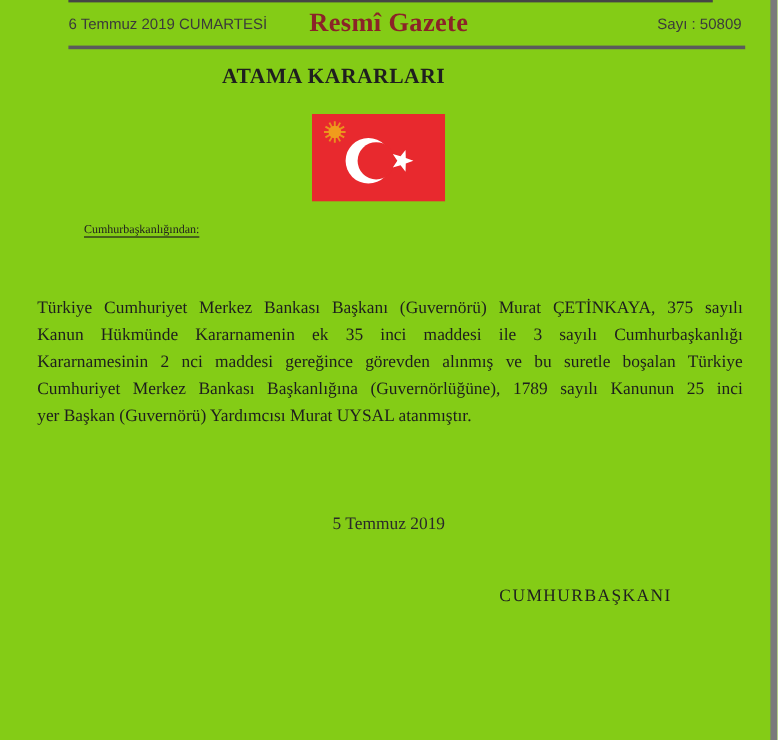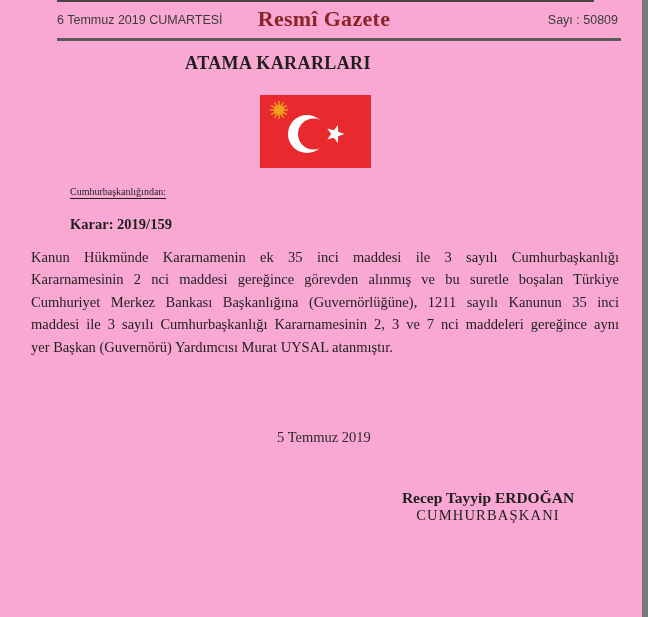--- a/index.html
+++ b/index.html
@@ -1,19 +1,19 @@
 <!DOCTYPE html>
 <html><head>
 <meta charset="utf-8">
 <style>
   html,body{margin:0;padding:0;background:#ffffff;}
   .page{
     position:relative;
     width:648px;height:617px;
-    background:#f9a8d4;
+    background:#84cc16;
     overflow:hidden;
     font-family:"Liberation Serif", serif;
     color:#262626;
   }
   
   .top-edge{position:absolute;left:57px;top:0;width:537px;height:2px;background:#454545;}
   .right-edge{position:absolute;left:642px;top:0;width:6px;height:617px;background:#7a7a7a;}
 
   
   .masthead-date{
@@ -103,30 +103,28 @@
       <circle cx="19" cy="15" r="5.2" fill="#f09c1c"></circle>
 
       <circle cx="47" cy="39" r="19" fill="#ffffff"></circle>
       <circle cx="53.5" cy="39" r="15.5" fill="#e8292e"></circle>
 
       <polygon fill="#ffffff" points="84.5,39 78.16,41.29 77.94,48.03 73.79,42.71 67.31,44.59 71.1,39 67.31,33.41 73.79,35.29 77.94,29.97 78.16,36.71"></polygon>
     </svg>
   </div>
 
   <div class="authority">Cumhurbaşkanlığından:</div>
-  <div class="decision-no">Karar: 2019/159</div>
 
   <div class="body-text">
+    <div class="jline">Türkiye Cumhuriyet Merkez Bankası Başkanı (Guvernörü) Murat ÇETİNKAYA, 375 sayılı</div>
     <div class="jline">Kanun Hükmünde Kararnamenin ek 35 inci maddesi ile 3 sayılı Cumhurbaşkanlığı</div>
     <div class="jline">Kararnamesinin 2 nci maddesi gereğince görevden alınmış ve bu suretle boşalan Türkiye</div>
-    <div class="jline">Cumhuriyet Merkez Bankası Başkanlığına (Guvernörlüğüne), 1211 sayılı Kanunun 35 inci</div>
-    <div class="jline">maddesi ile 3 sayılı Cumhurbaşkanlığı Kararnamesinin 2, 3 ve 7 nci maddeleri gereğince aynı</div>
+    <div class="jline">Cumhuriyet Merkez Bankası Başkanlığına (Guvernörlüğüne), 1789 sayılı Kanunun 25 inci</div>
     <div class="jline jline-last">yer Başkan (Guvernörü) Yardımcısı Murat UYSAL atanmıştır.</div>
   </div>
 
   <div class="decree-date">5 Temmuz 2019</div>
 
   <div class="signature">
-    <div class="signatory-name">Recep Tayyip ERDOĞAN</div>
     <div class="signatory-title">CUMHURBAŞKANI</div>
   </div>
 
 </div>
 
 </body></html>

